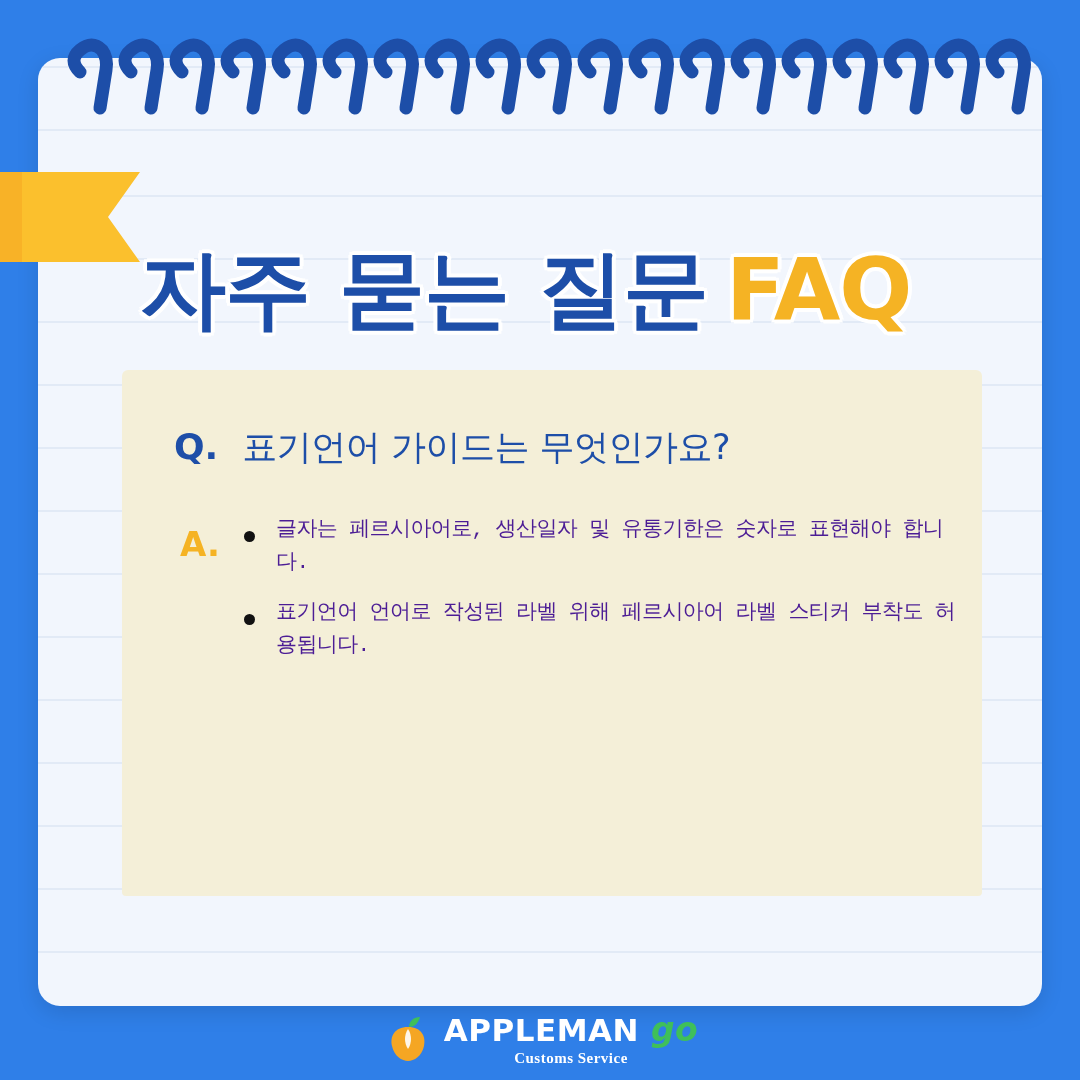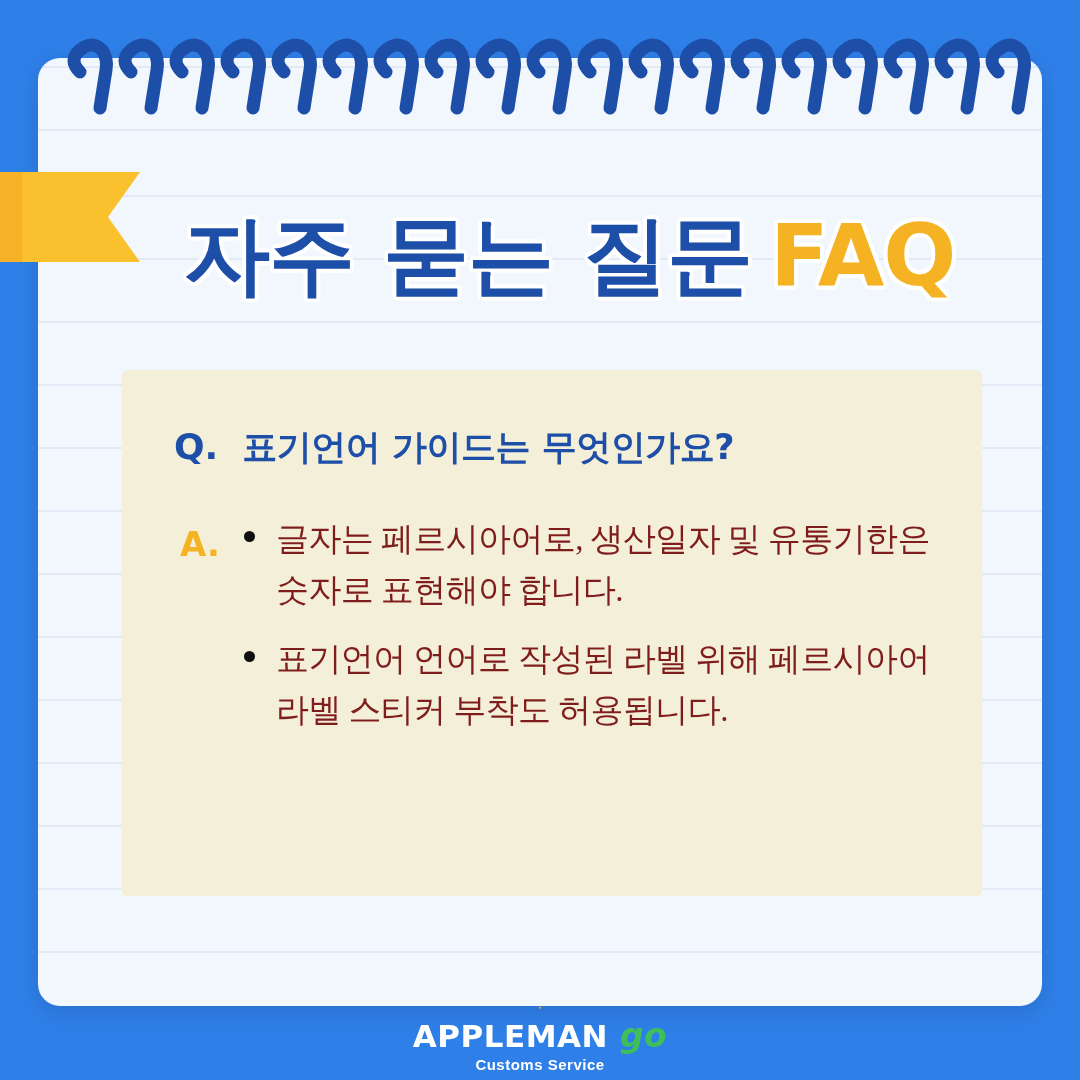--- a/index.html
+++ b/index.html
@@ -60,22 +60,21 @@
   }
 
   
   .title-wrap {
     position: absolute;
     left: 140px;
     top: 212px;
     width: 820px;
     height: 120px;
     display: flex;
-    align-items: flex-start;
-    margin-left: 44px;
+    align-items: flex-end;
   }
   .title {
     font-family: "DejaVu Sans", sans-serif;
     font-size: 86px;
     font-weight: bold;
     letter-spacing: -1px;
     line-height: 1;
     white-space: nowrap;
     color: #1d4ea8;
     text-shadow:
@@ -116,21 +115,21 @@
   }
   .q-mark {
     font-family: "DejaVu Sans", sans-serif;
     font-size: 36px;
     font-weight: bold;
     color: #1d4ea8;
   }
   .q-text {
     font-family: "DejaVu Sans", sans-serif;
     font-size: 35px;
-    font-weight: bold;
+    font-weight: normal;
     color: #1d4ea8;
     letter-spacing: -0.5px;
   }
 
   .a-mark {
     position: absolute;
     left: 58px;
     top: 148px;
     font-family: "DejaVu Sans", sans-serif;
     font-size: 34px;
@@ -142,24 +141,24 @@
     position: absolute;
     left: 118px;
     top: 138px;
     width: 716px;
     list-style: none;
   }
   .answer-list li {
     position: relative;
     padding-left: 36px;
     margin-bottom: 18px;
-    font-family: Liberation Serif, serif;
-    font-size: 33px;
+    font-family: Liberation Mono, monospace;
+    font-size: 21px;
     line-height: 1.55;
-    color: #7f1d1d;
+    color: #4c1d95;
     letter-spacing: -0.6px;
   }
   .answer-list li::before {
     content: "";
     position: absolute;
     left: 4px;
     top: 17px;
     width: 11px;
     height: 11px;
     background: #111;
@@ -170,21 +169,20 @@
   .footer {
     position: absolute;
     left: 0;
     bottom: 8px;
     width: 1080px;
     height: 66px;
     display: flex;
     align-items: center;
     justify-content: center;
     gap: 10px;
-    flex-direction: column;
   }
   .logo-text {
     display: flex;
     flex-direction: column;
     align-items: center;
     line-height: 1;
   }
   .logo-main {
     font-family: "DejaVu Sans", sans-serif;
     font-size: 31px;
@@ -194,21 +192,21 @@
     display: flex;
     align-items: baseline;
   }
   .logo-main .go {
     color: #3fbf5a;
     font-size: 33px;
     font-style: italic;
     margin-left: 12px;
   }
   .logo-sub {
-    font-family: Liberation Sans, sans-serif;
+    font-family: Liberation Serif, serif;
     font-size: 15px;
     font-weight: bold;
     color: #ffffff;
     letter-spacing: 0.5px;
     margin-top: 5px;
   }
 </style>
 </head>
 <body>
 

